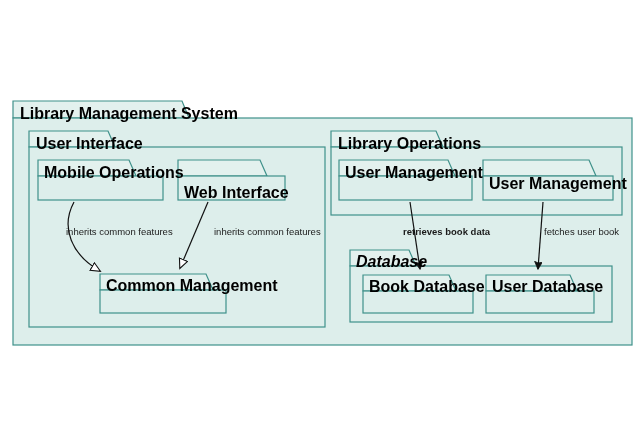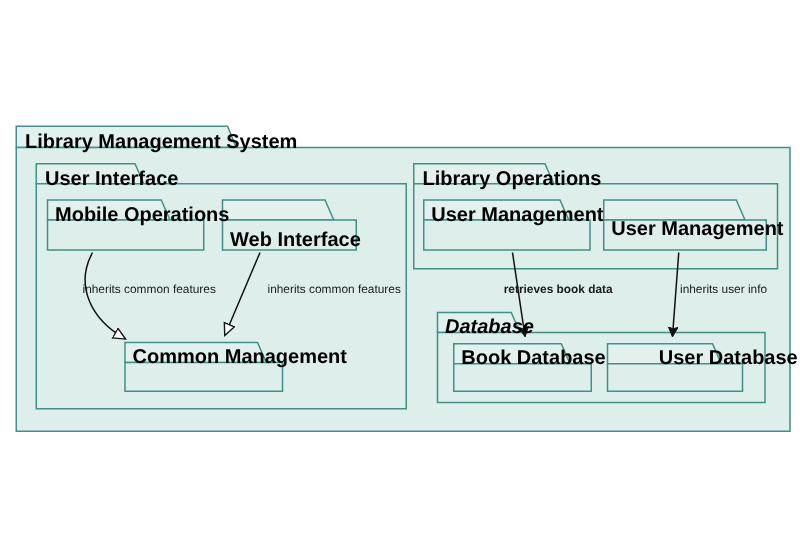--- a/index.html
+++ b/index.html
@@ -99,18 +99,18 @@
     <div class="pkg-label" style="left: 20px; top: 106px;">Library Management System</div>
     <div class="pkg-label" style="left: 36px; top: 136px;">User Interface</div>
     <div class="pkg-label" style="left: 338px; top: 136px;">Library Operations</div>
     <div class="pkg-label" style="left: 356px; top: 254px; font-style: italic;">Database</div>
     <div class="pkg-label" style="left: 44px; top: 165px;">Mobile Operations</div>
     <div class="pkg-label" style="left: 184px; top: 165px; margin-top: 20px;">Web Interface</div>
     <div class="pkg-label" style="left: 106px; top: 278px;">Common Management</div>
     <div class="pkg-label" style="left: 345px; top: 165px;">User Management</div>
     <div class="pkg-label" style="left: 489px; top: 176px;">User Management</div>
     <div class="pkg-label" style="left: 369px; top: 279px; text-align: center;">Book Database</div>
-    <div class="pkg-label" style="left: 492px; top: 279px; margin-left: 35px;">User Database</div>
+    <div class="pkg-label" style="left: 492px; top: 279px;">User Database</div>
     <div class="edge-label" style="left: 66px; top: 227px;">inherits common features</div>
     <div class="edge-label" style="left: 214px; top: 227px;">inherits common features</div>
     <div class="edge-label" style="left: 403px; top: 227px; font-weight: bold;">retrieves book data</div>
-    <div class="edge-label" style="left: 544px; top: 227px;">inherits user info</div>
+    <div class="edge-label" style="left: 544px; top: 227px;">fetches user book</div>
   </div>
 
 </body></html>

